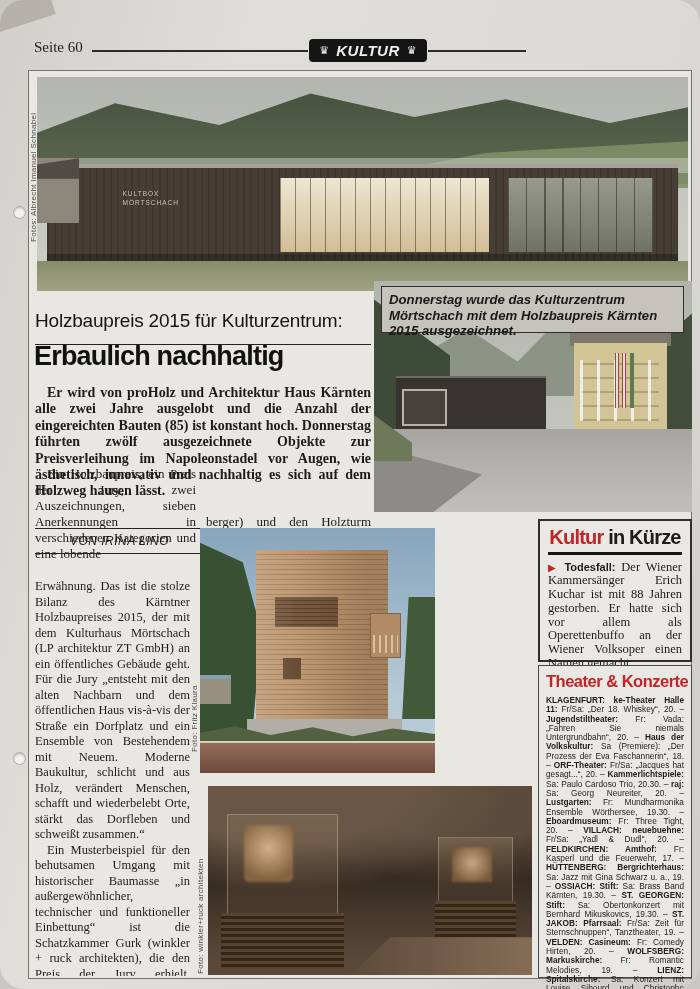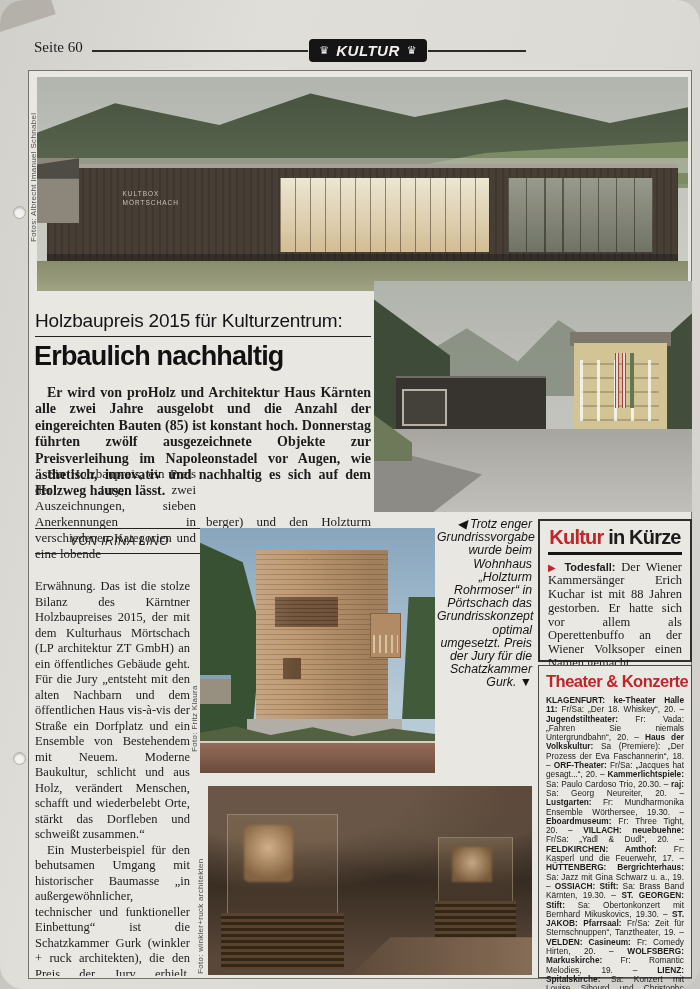--- a/index.html
+++ b/index.html
@@ -115,21 +115,21 @@
   .mu-case2{left:71%;top:27%;width:23%;height:35%;border:1px solid rgba(215,190,150,.4);
     background:linear-gradient(180deg,rgba(170,140,100,.3),rgba(90,65,45,.18));box-sizing:border-box;}
   .mu-relic2{left:18%;top:14%;width:55%;height:55%;filter:blur(1px);
     background:radial-gradient(circle at 50% 45%,#cfa97e,#7d572f 78%);}
   .mu-plinth2{left:70%;top:61%;width:25%;height:23%;
     background:repeating-linear-gradient(180deg,#5a4026 0 3px,#33220f 3px 6px);}
   .mu-floor{left:44%;top:80%;width:56%;height:20%;background:linear-gradient(90deg,#5f4733,#8a6b4f);
     clip-path:polygon(0 100%,22% 0,100% 0,100% 100%);}
   
   .kicker{position:absolute;left:35px;top:310px;width:336px;font-family:"Liberation Sans",sans-serif;
-    font-size:19px;letter-spacing:-.2px;color:#141414;border-bottom:1.5px solid #222;padding-bottom:4px;}
+    font-size:19px;letter-spacing:-.2px;color:#141414;border-bottom:1.5px solid #222;padding-bottom:12px;}
   .headline{position:absolute;left:34px;top:341px;width:340px;font-family:"Liberation Sans",sans-serif;
     font-weight:bold;font-size:27px;letter-spacing:-.8px;color:#111;}
   .lead{position:absolute;left:35px;top:385px;width:336px;font-weight:bold;font-size:14px;
     line-height:16.4px;text-align:justify;text-indent:12px;}
   .colL{position:absolute;left:35px;top:466px;width:161px;font-size:13px;line-height:16px;
     text-align:justify;text-indent:12px;}
   .colR{position:absolute;left:206px;top:466px;width:165px;font-size:13px;line-height:16.2px;text-align:justify;margin-top:48px;}
   .byline{position:absolute;left:35px;top:528px;width:169px;border-top:1.5px solid #222;
     border-bottom:1.5px solid #222;padding:5px 0;text-align:center;
     font-family:"Liberation Sans",sans-serif;font-style:italic;font-size:12px;letter-spacing:.5px;}
@@ -205,20 +205,21 @@
     <div class="pv-yellow">
       <div class="pv-win"></div>
       <div class="pv-flag f1"></div>
       <div class="pv-flag f2"></div>
       <div class="pv-flag f3"></div>
     </div>
     <div class="pv-plaza"></div>
     <div class="pv-road"></div>
     <div class="pv-grass"></div>
   </div>
+  <div class="caption-box">Donnerstag wurde das Kulturzentrum Mörtschach mit dem Holzbaupreis Kärnten 2015 ausgezeichnet.</div>
 
   <div class="kicker">Holzbaupreis 2015 für Kulturzentrum:</div>
   <div class="headline">Erbaulich nachhaltig</div>
   <div class="lead">Er wird von proHolz und Architektur Haus Kärnten alle zwei Jahre ausgelobt und die Anzahl der eingereichten Bauten (85) ist konstant hoch. Donnerstag führten zwölf ausgezeichnete Objekte zur Preisverleihung im Napoleonstadel vor Augen, wie ästhetisch, innovativ und nachhaltig es sich auf dem Holzweg hausen lässt.</div>
   <div class="colL">Ein Holzbaupreis, ein Preis der Jury, zwei Auszeichnungen, sieben Anerkennungen in verschiedenen Kategorien und eine lobende</div>
   <div class="colR">berger) und den Holzturm Rohrmoser (Sonja Hohengasser/Jürgen Wirnsberger).</div>
   <div class="byline">VON IRINA LINO</div>
 
   <div class="bodycol">
     <p>Erwähnung. Das ist die stolze Bilanz des Kärntner Holzbaupreises 2015, der mit dem Kulturhaus Mörtschach (LP architektur ZT GmbH) an ein öffentliches Gebäude geht. Für die Jury „entsteht mit den alten Nachbarn und dem öffentlichen Haus vis-à-vis der Straße ein Dorfplatz und ein Ensemble von Bestehendem mit Neuem. Moderne Baukultur, schlicht und aus Holz, verändert Menschen, schafft und wiederbelebt Orte, stärkt das Dorfleben und schweißt zusammen.“</p>
@@ -236,21 +237,20 @@
       <div class="tw-shade"></div>
       <div class="tw-balc">
         <div class="tw-rail"></div>
       </div>
     </div>
     <div class="tw-base"></div>
     <div class="tw-shrub"></div>
     <div class="tw-hut"></div>
     <div class="tw-wall"></div>
   </div>
-  <div class="tower-caption">◀ Trotz enger Grundrissvorgabe wurde beim Wohnhaus „Holzturm Rohrmoser“ in Pörtschach das Grundrisskonzept optimal umgesetzt. Preis der Jury für die Schatzkammer Gurk. ▼</div>
 
   <div class="v-credit vc-museum">Foto: winkler+ruck architekten</div>
   <div class="photo photo-museum">
     <div class="mu-vault"></div>
     <div class="mu-case1">
       <div class="mu-relic1"></div>
     </div>
     <div class="mu-plinth1"></div>
     <div class="mu-case2">
       <div class="mu-relic2"></div>

